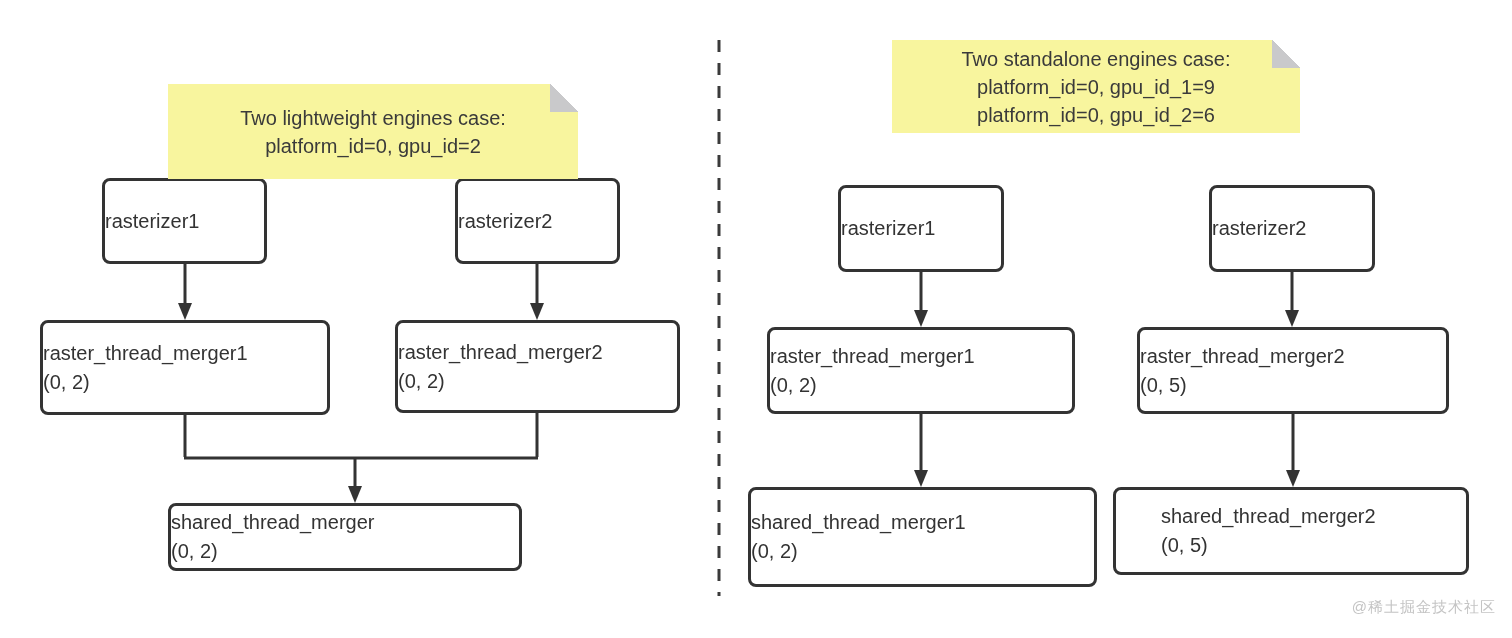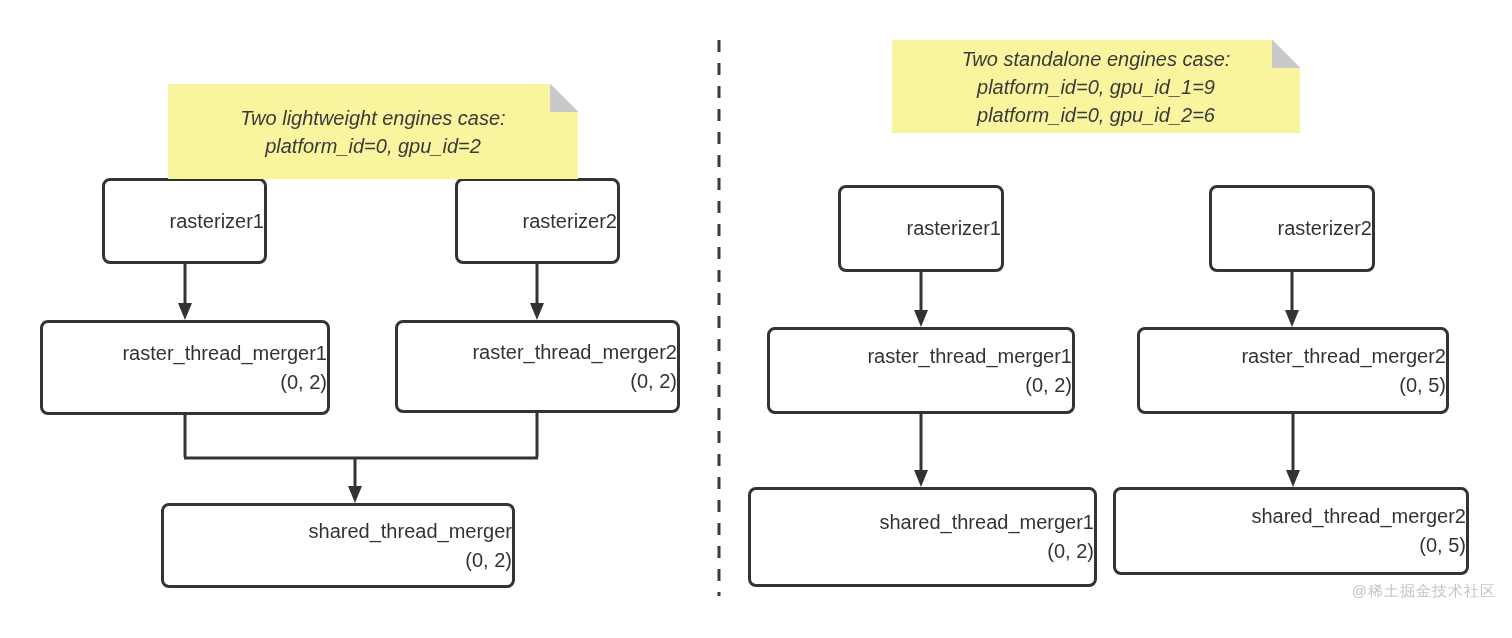--- a/index.html
+++ b/index.html
@@ -37,66 +37,65 @@
     background:var(--note-bg);
     display:flex;
     flex-direction:column;
     justify-content:center;
     align-items:center;
     text-align:center;
     color:#3a3a3a;
     font-size:20px;
     line-height:28px;
     z-index:2;
-    font-style:italic;
   }
   .note::after{
     content:"";
     position:absolute;
     top:0;right:0;
     width:28px;height:28px;
     background:linear-gradient(225deg,var(--background) 0 50%,var(--note-fold) 50% 100%);
   }
   .note-left{left:168px;top:45px;width:410px;height:95px;margin-top:39px;}
   .note-right{left:892px;top:40px;width:408px;height:93px;}
 
   .node{
     position:absolute;
     box-sizing:border-box;
     background:#fff;
     border:3px solid var(--box-border);
     border-radius:8px;
     display:flex;
     flex-direction:column;
     justify-content:center;
-    align-items:flex-end;
+    align-items:flex-start;
     text-align:center;
     color:var(--text);
     font-size:20px;
     line-height:29px;
     z-index:1;
   }
 
   .l-rast1{left:102px;top:178px;width:165px;height:86px;}
   .l-rast2{left:455px;top:178px;width:165px;height:86px;}
   .l-m1{left:40px;top:320px;width:290px;height:95px;}
   .l-m2{left:395px;top:320px;width:285px;height:93px;}
-  .l-shared{left:161px;top:503px;width:354px;height:85px;}
+  .l-shared{left:168px;top:503px;width:354px;height:68px;}
 
   .r-rast1{left:838px;top:185px;width:166px;height:87px;}
   .r-rast2{left:1209px;top:185px;width:166px;height:87px;}
   .r-m1{left:767px;top:327px;width:308px;height:87px;}
   .r-m2{left:1137px;top:327px;width:312px;height:87px;}
   .r-shared1{left:748px;top:487px;width:349px;height:100px;}
   .r-shared2{left:1113px;top:487px;width:356px;height:88px;padding-left:45px;}
 
   .watermark{
     position:absolute;
     right:16px;
-    top:582px;
+    top:598px;
     font-size:15px;
     color:var(--watermark);
     letter-spacing:1px;
     z-index:2;
   }
 </style>
 </head>
 <body>
 
 <div class="canvas">

